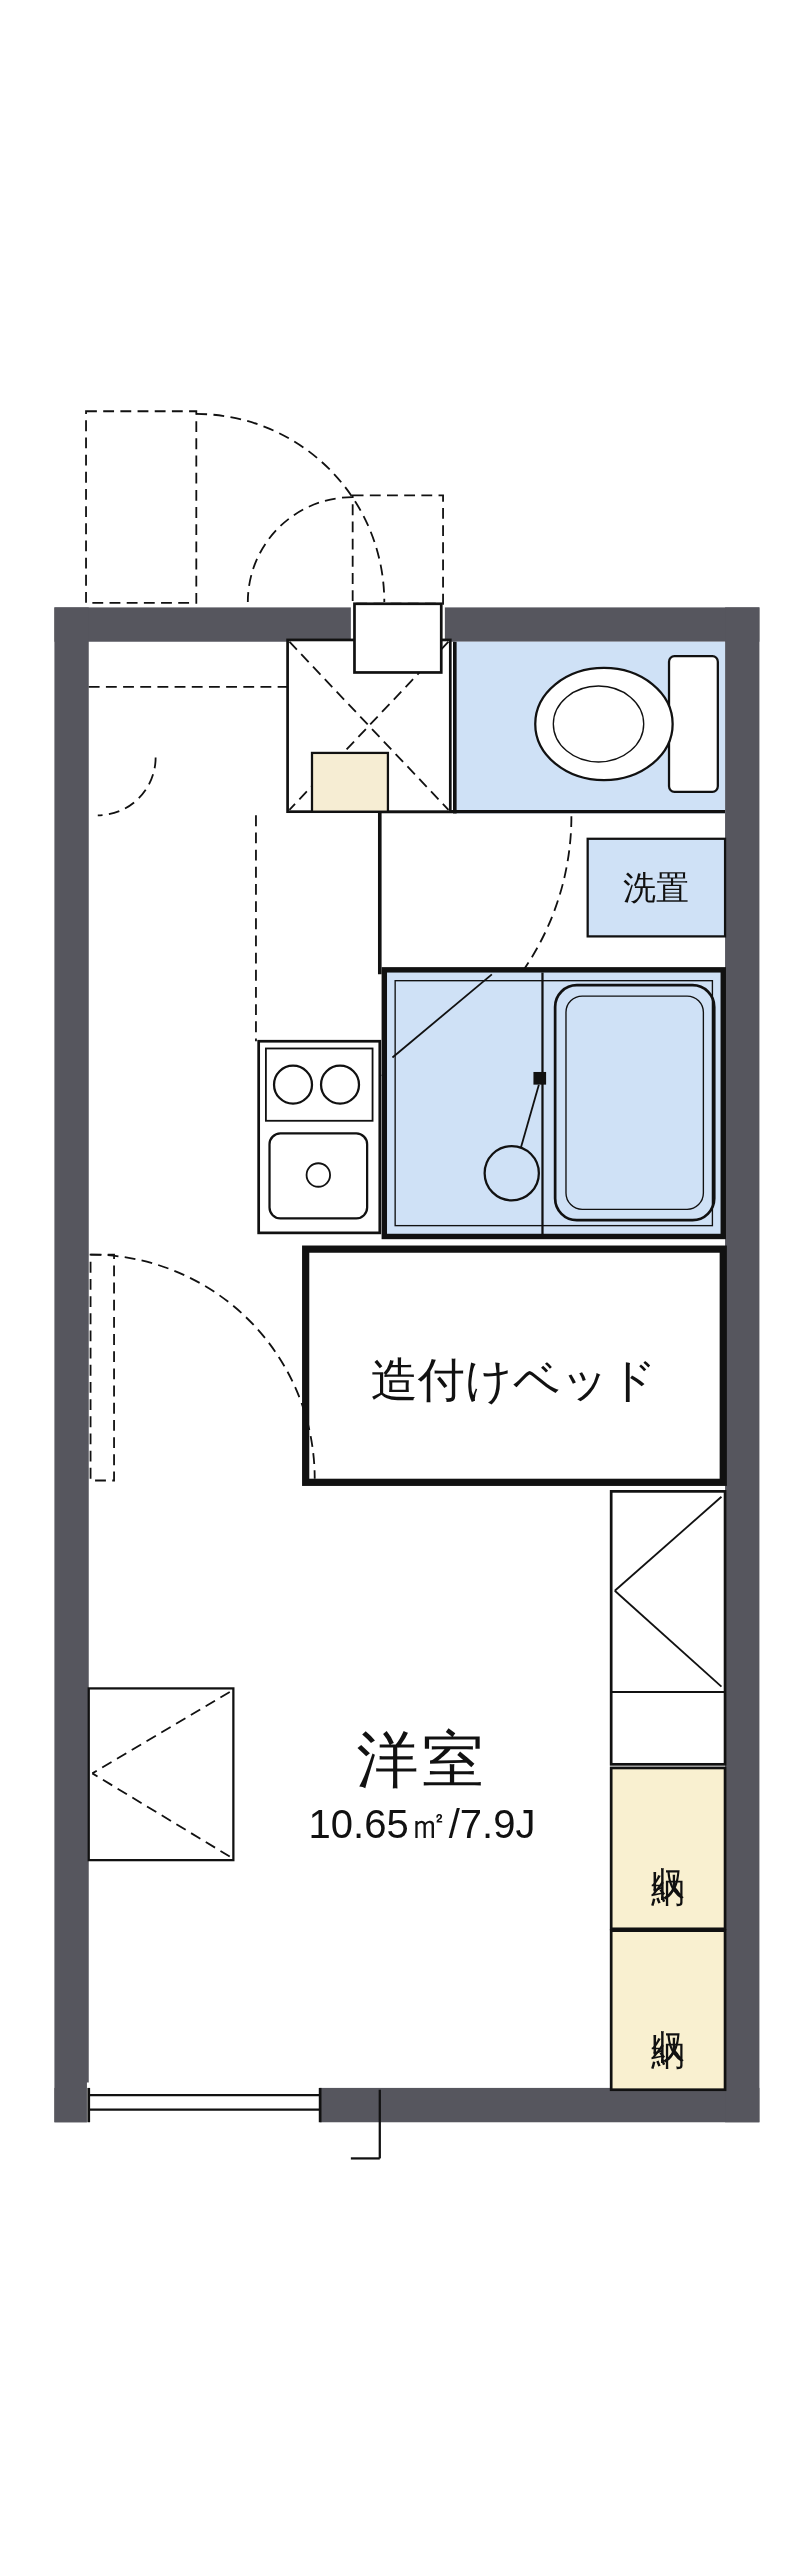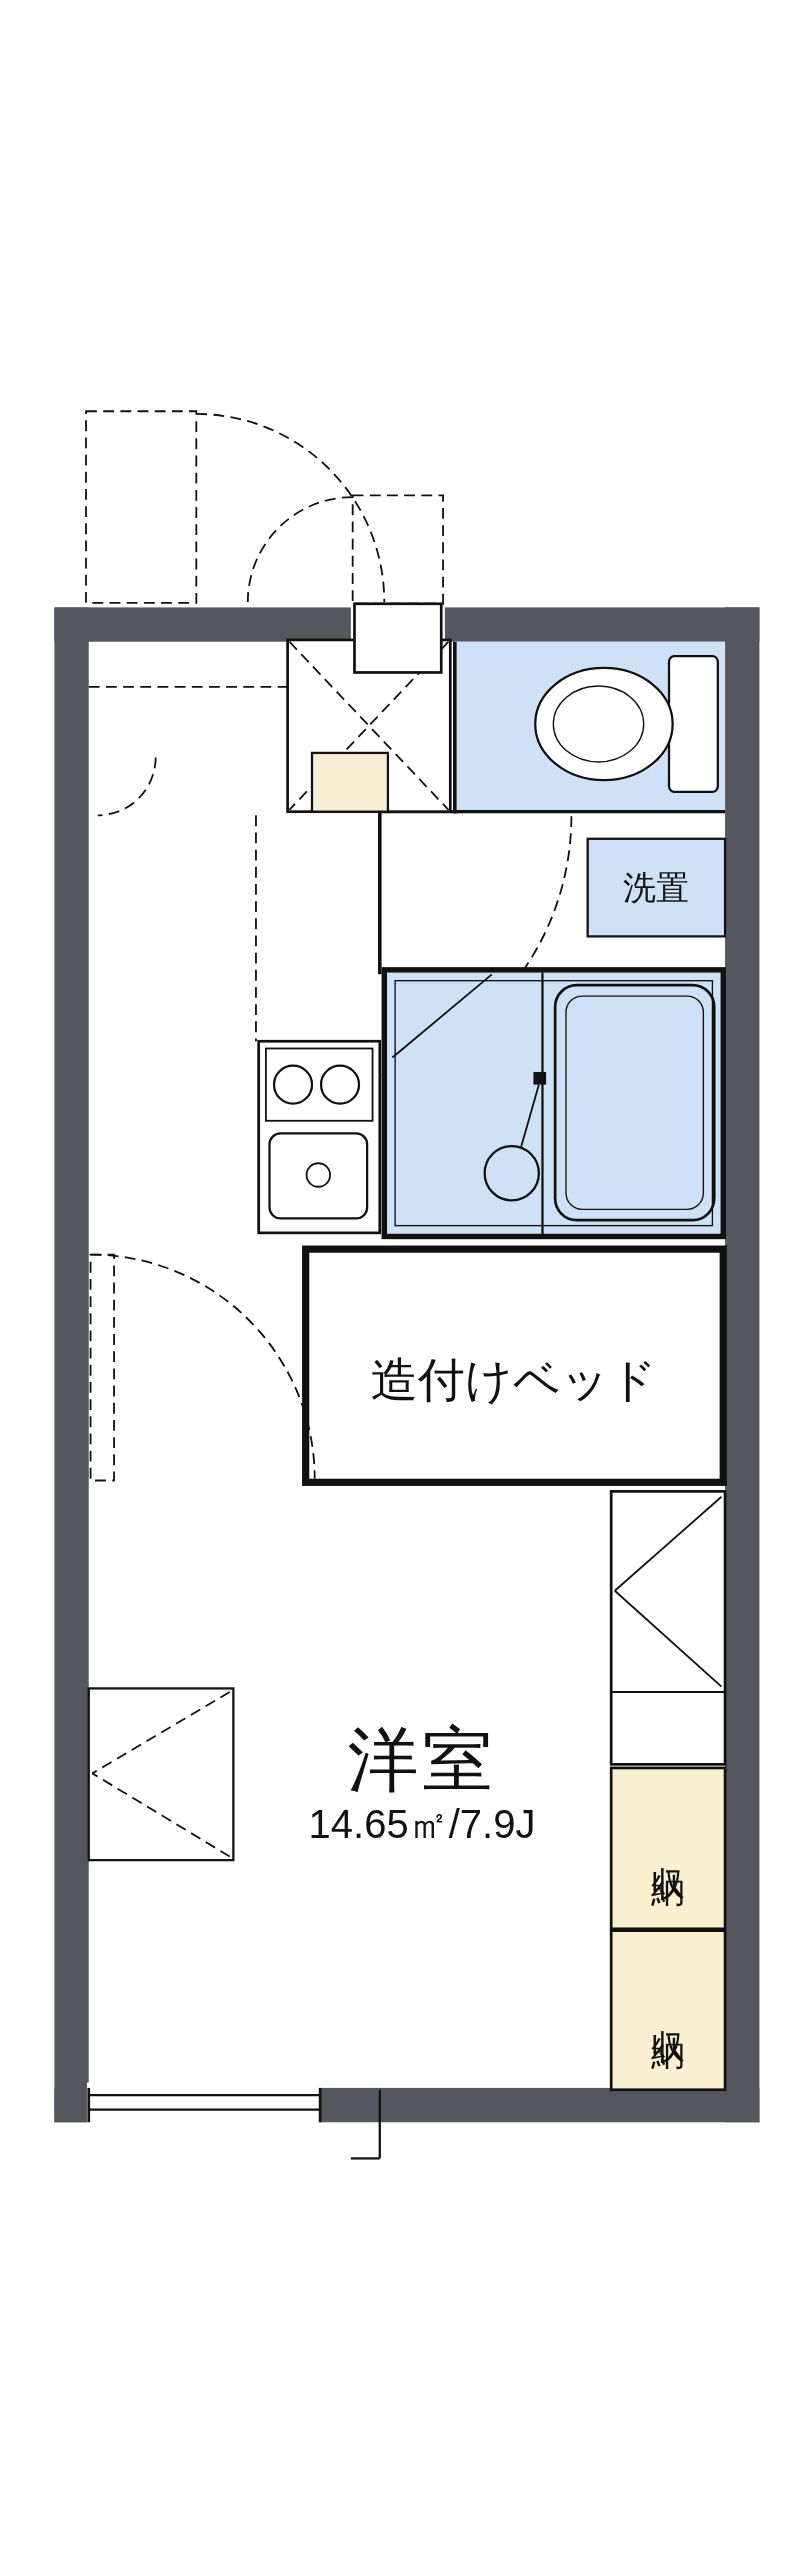--- a/index.html
+++ b/index.html
@@ -19,21 +19,21 @@
   .wht{fill:#ffffff;}
   .ln{stroke:var(--line,#111);fill:none;stroke-linecap:butt;}
   .dsh{stroke:var(--line,#111);fill:none;stroke-dasharray:12 7;}
   .lbl{
     position:absolute;transform:translate(-50%,-50%);
     white-space:nowrap;color:var(--line,#111);
     text-align:center;line-height:1.2;
   }
   .lbl-washer{font-size:33px;}
   .lbl-bed{font-size:47px;}
-  .lbl-room{font-size:71px;letter-spacing:3.6px;}
+  .lbl-room{font-size:62px;letter-spacing:3.6px;}
   .lbl-size{font-size:40px;}
   .lbl-storage{
     font-size:34px;
     writing-mode:vertical-rl;text-orientation:upright;
     letter-spacing:7.2px;
   }
 </style>
 </head>
 <body>
 
@@ -150,19 +150,19 @@
     <line class="ln" x1="388" y1="2388" x2="420" y2="2388" stroke-width="2.5"></line>
   </g>
 
 </svg>
 
 <div class="lbl lbl-washer" style="left:656px;top:888px;text-align:center;">洗置</div>
 
 <div class="lbl lbl-bed" style="left:514px;top:1380px;">造付けベッド</div>
 
 <div class="lbl lbl-room" style="left:422px;top:1760px;">洋室</div>
-<div class="lbl lbl-size" style="left:422px;top:1824px;">14.65㎡/7.9J</div>
+<div class="lbl lbl-size" style="left:422px;top:1824px;">10.65㎡/7.9J</div>
 
 <div class="lbl lbl-storage" style="left:668px;top:1847px;">収納</div>
 <div class="lbl lbl-storage" style="left:668px;top:2010px;">収納</div>
 
 </div>
 
 
 </body></html>

